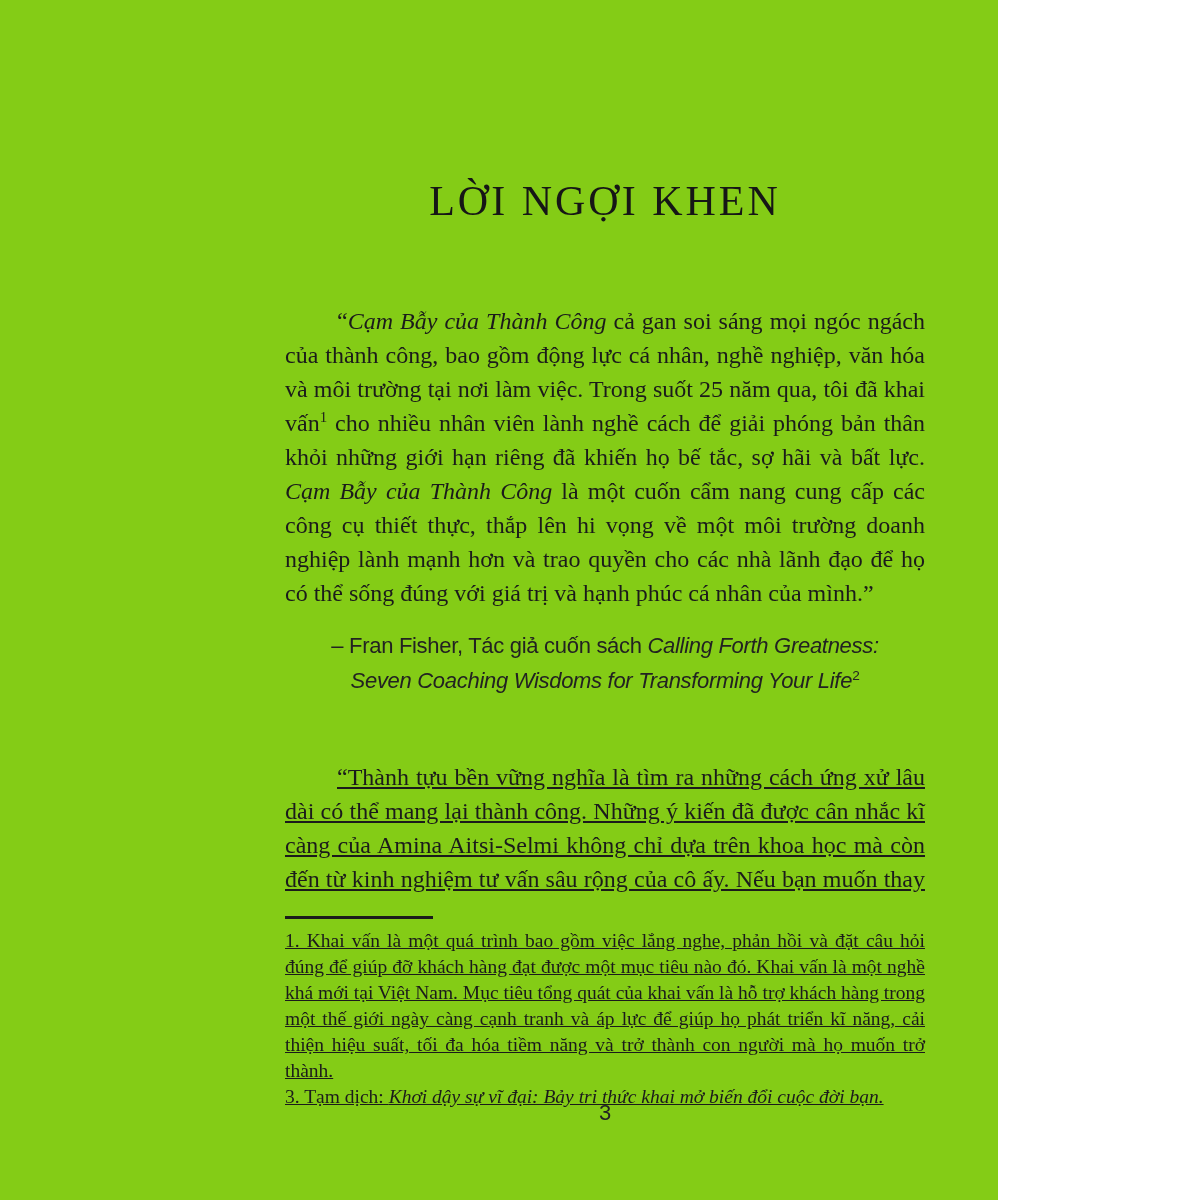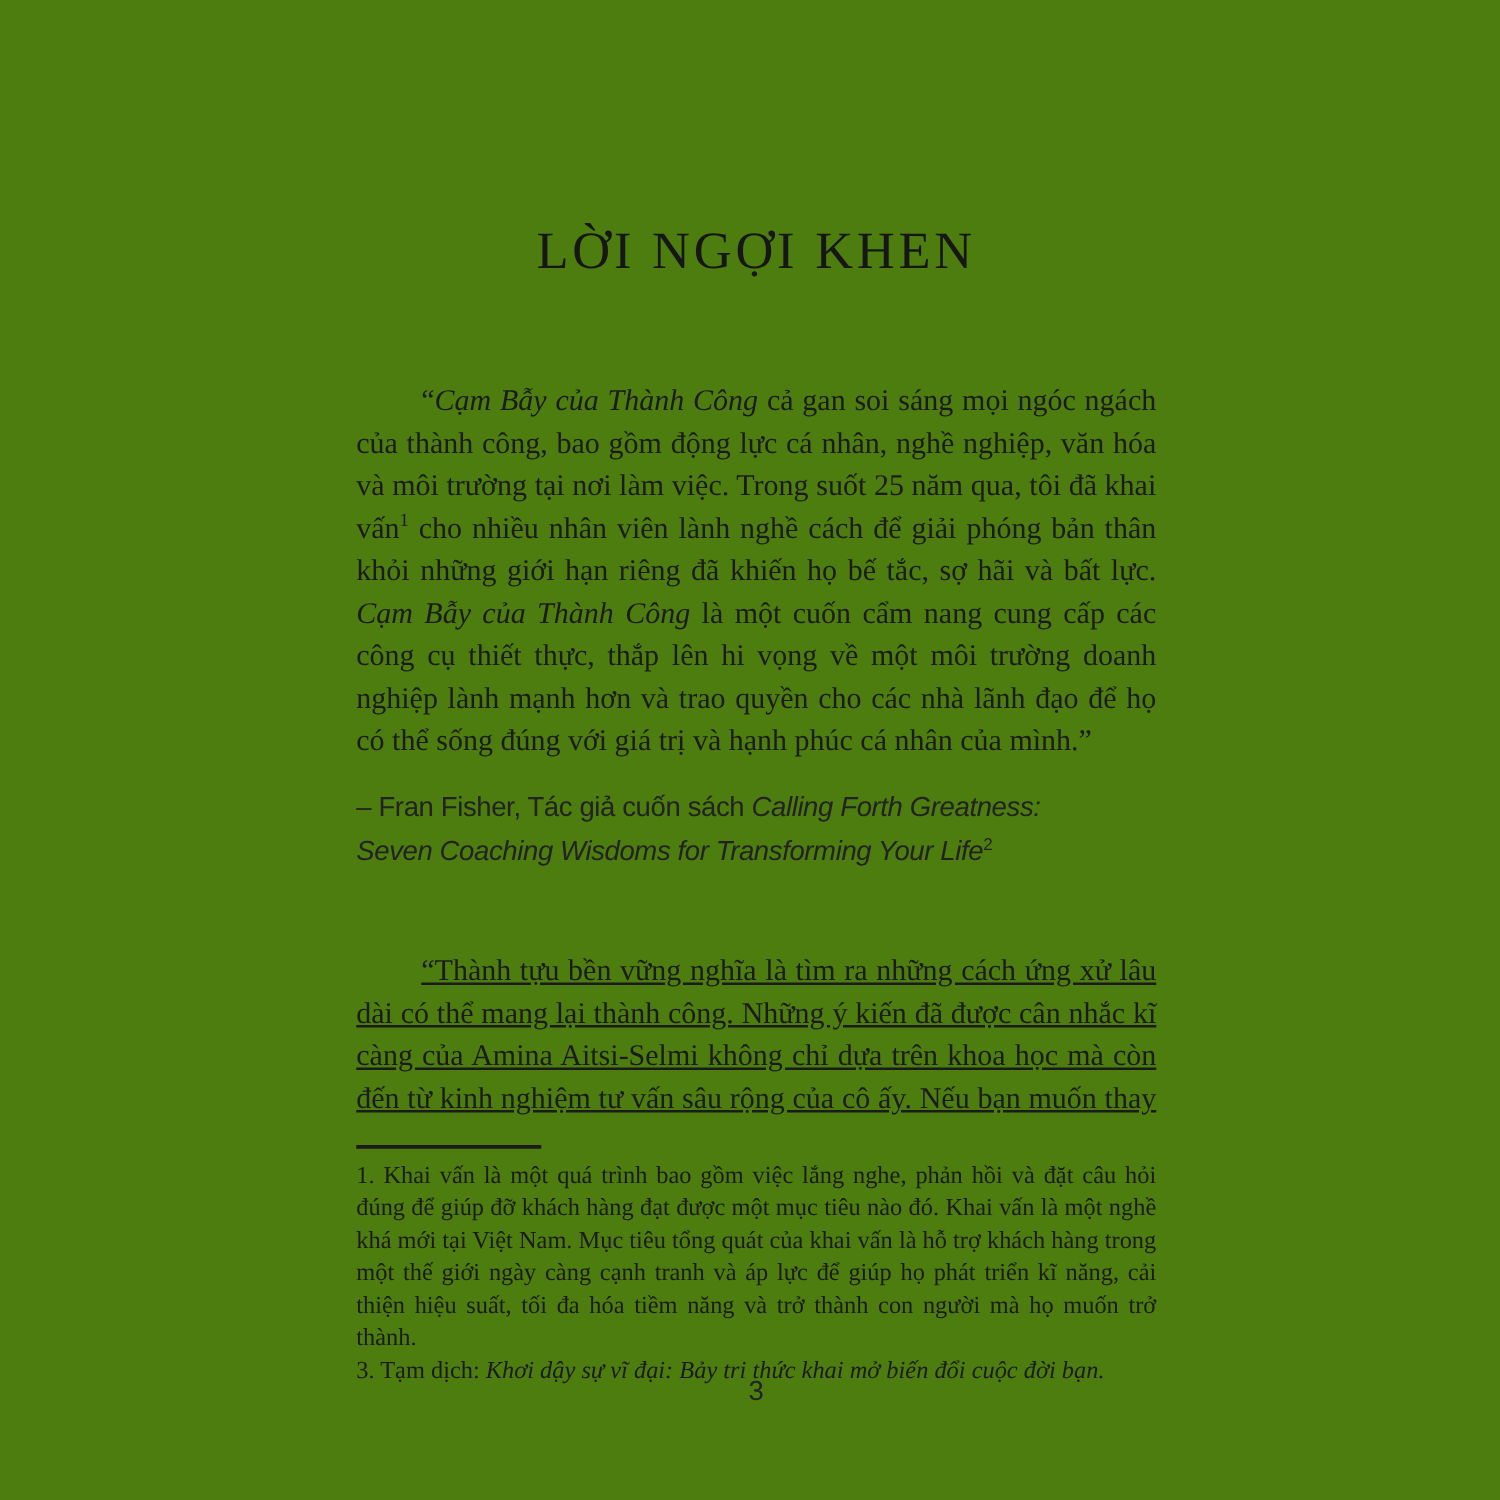--- a/index.html
+++ b/index.html
@@ -2,23 +2,23 @@
 <html><head>
 <meta charset="utf-8">
 <style>
   html, body {
     margin: 0;
     padding: 0;
     background: #ffffff;
   }
   .page {
     position: relative;
-    width: 1200px;
+    width: 998px;
     height: 1200px;
-    background: #4d7c0f;
+    background: #84cc16;
     color: #1b1b1b;
     font-family: "Liberation Serif", serif;
     overflow: hidden;
   }
   .col {
     position: absolute;
     left: 285px;
     width: 640px;
   }
   .title {
@@ -40,21 +40,21 @@
     color: #1b1b1b;
   }
   .indent {
     text-indent: 52px;
   }
   .q1 { top: 304px; }
   .q2 { top: 760px; text-align-last: justify; text-decoration: underline; }
   .attribution {
     top: 628px;
     margin: 0;
-    text-align: left;
+    text-align: center;
     font-family: "Liberation Sans", sans-serif;
     font-size: 22px;
     line-height: 35px;
     letter-spacing: -0.3px;
     color: #222222;
   }
   .fn-rule {
     top: 916px;
     width: 148px;
     height: 0;
@@ -63,20 +63,21 @@
   .footnotes {
     top: 928px;
     margin: 0;
     font-size: 19.5px;
     line-height: 26px;
     text-align: justify;
     color: #1b1b1b;
   }
   .footnote-2 {
     margin: 0;
+    text-decoration: underline;
   }
   .page-number {
     top: 1100px;
     margin: 0;
     text-align: center;
     font-family: "Liberation Sans", sans-serif;
     font-size: 22px;
     color: #222222;
   }
   i { font-style: italic; }

